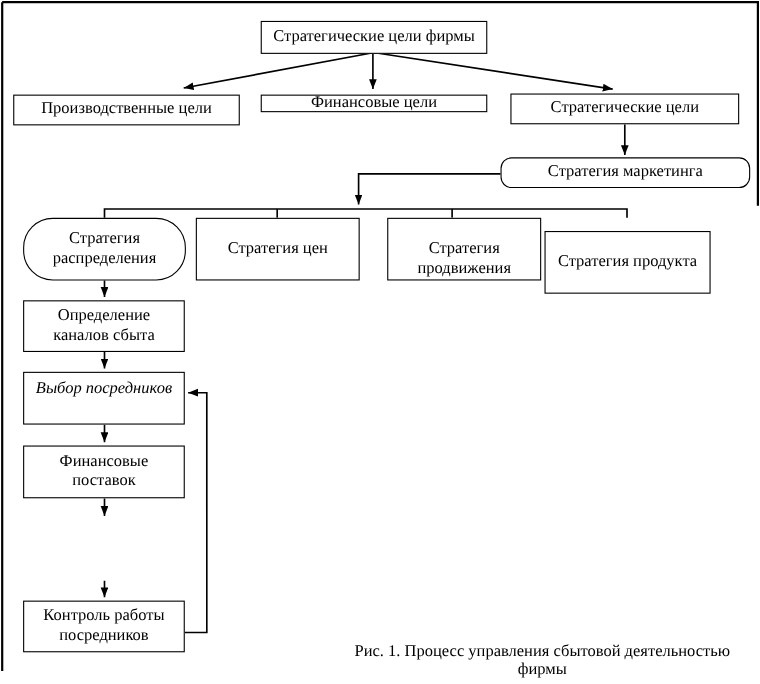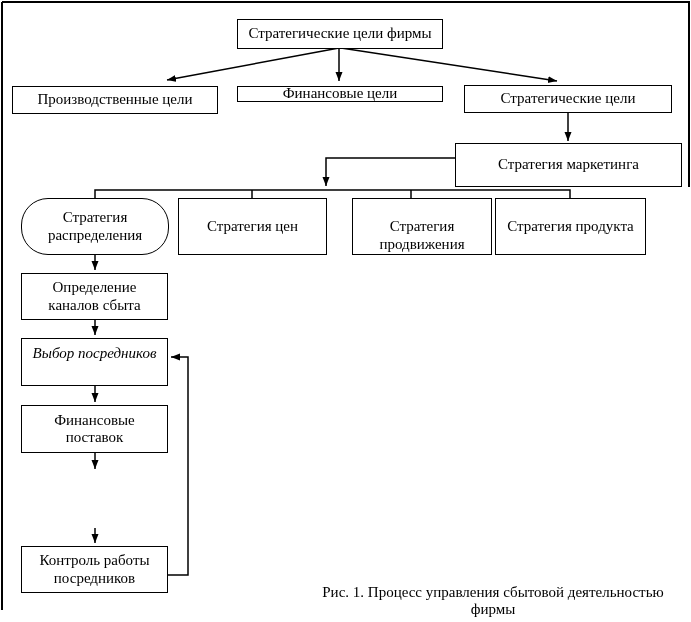--- a/index.html
+++ b/index.html
@@ -39,25 +39,25 @@
   .node.top-align {
     align-items: flex-start;
     padding-top: 6px;
     font-style: italic;
   }
   
   .n-strategic    { left: 237px; top: 19px;  width: 206px; height: 30px; }
   .n-production   { left: 12px;  top: 86px;  width: 206px; height: 28px; }
   .n-financial    { left: 237px; top: 86px;  width: 206px; height: 16px; }
   .n-marketing    { left: 464px; top: 85px;  width: 208px; height: 28px; }
-  .n-mstrategy    { left: 455px; top: 143px; width: 227px; height: 44px; }
+  .n-mstrategy    { left: 455px; top: 143px; width: 227px; height: 28px; border-radius: 10px; }
   .n-distribution { left: 21px;  top: 198px; width: 148px; height: 57px; border-radius: 27px; }
   .n-price        { left: 178px; top: 198px; width: 149px; height: 57px; }
   .n-promotion    { left: 352px; top: 198px; width: 140px; height: 57px; align-items: flex-end; }
-  .n-product      { left: 495px; top: 198px; width: 151px; height: 57px; }
+  .n-product      { left: 495px; top: 210px; width: 151px; height: 57px; }
   .n-channels     { left: 21px;  top: 273px; width: 147px; height: 47px; }
   .n-selection    { left: 21px;  top: 338px; width: 147px; height: 48px; }
   .n-supply       { left: 21px;  top: 405px; width: 147px; height: 48px; }
   .n-stimulation  { left: 21px;  top: 472px; width: 147px; height: 56px; }
   .n-control      { left: 21px;  top: 546px; width: 147px; height: 47px; }
   .caption {
     position: absolute;
     left: 300px;
     top: 584px;
     width: 386px;

